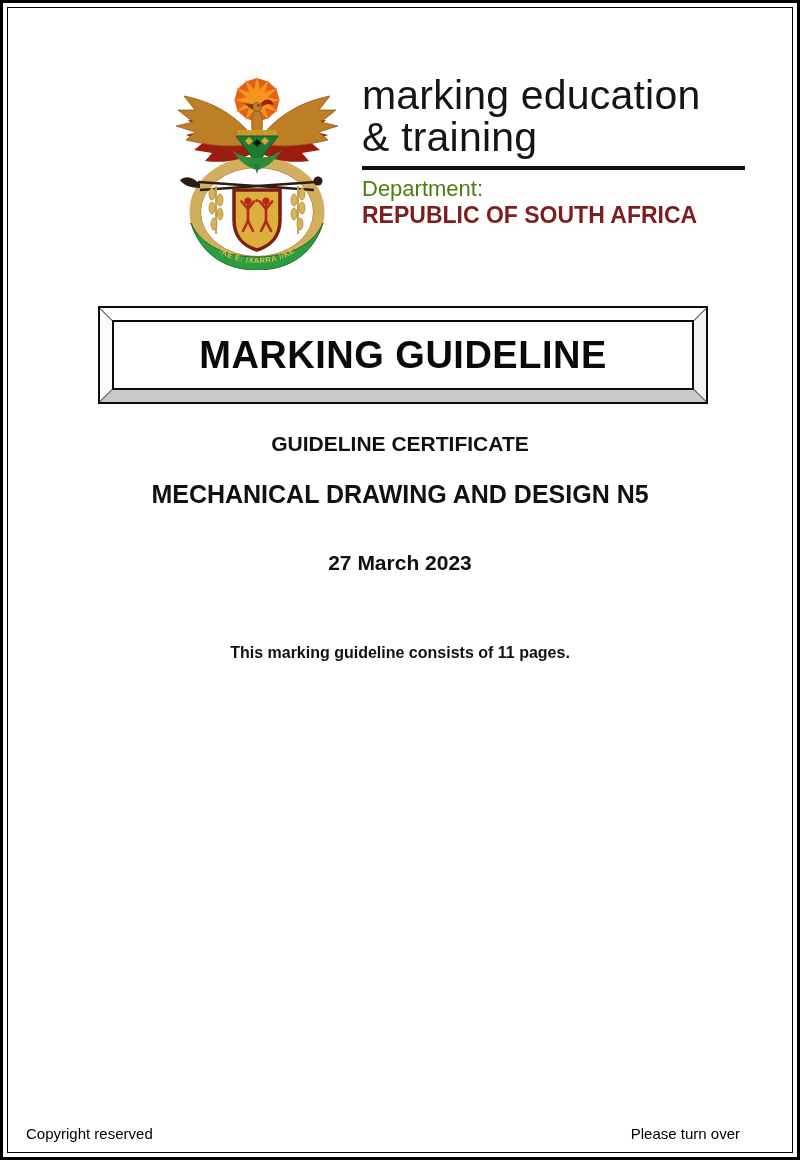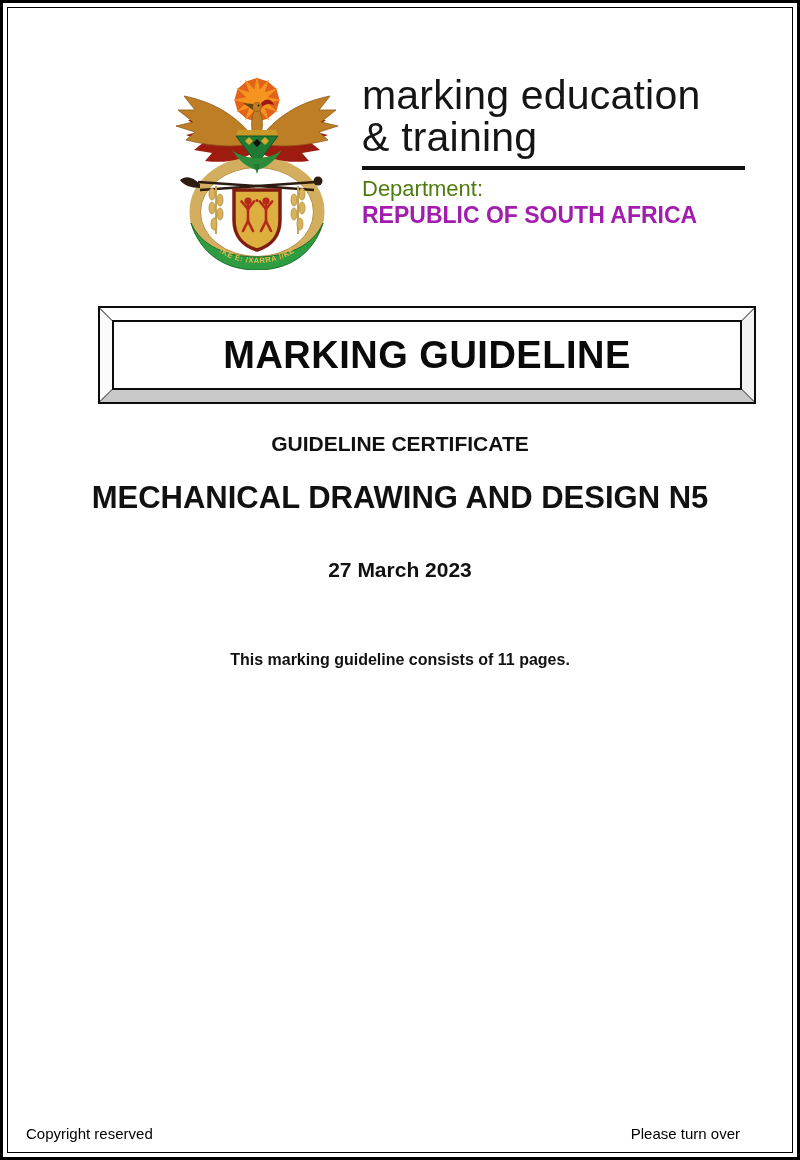--- a/index.html
+++ b/index.html
@@ -14,43 +14,43 @@
     border:1px solid #000; position:relative; overflow:hidden;
   }
 
   
   .header { display:flex; align-items:flex-start; gap:16px; margin:62px 0 0 166px; }
   .arms { width:172px; height:200px; flex:0 0 auto; }
   .brand { padding-top:4px; }
   .wordmark { font-size:41px; line-height:42px; letter-spacing:0.2px; color:#151515; }
   .brand-rule { width:383px; height:4px; background:#101010; margin:8px 0 6px 0; }
   .dept { font-size:22px; line-height:26px; color:#4d7c0f; }
-  .country { font-size:23px; line-height:27px; font-weight:bold; color:#a21caf; }
+  .country { font-size:23px; line-height:27px; font-weight:bold; color:#7f1d1d; }
 
   
-  .box-outer { width:658px; margin:36px 0 0 90px; border:2px solid #0b0b0b; box-sizing:border-box; background:#fff; }
+  .box-outer { width:610px; margin:36px 0 0 90px; border:2px solid #0b0b0b; box-sizing:border-box; background:#fff; }
   .bevel {
     position:relative; border:12px solid;
     border-color:#ffffff #f2f2f2 #c9c9c9 #fbfbfb;
   }
   .bevel .diag { position:absolute; height:1px; background:#3a3a3a; width:17px; }
   .d-tl { top:-12px; left:-12px; transform-origin:0 50%; transform:rotate(45deg); }
   .d-tr { top:-12px; right:-12px; transform-origin:100% 50%; transform:rotate(-45deg); }
   .d-bl { bottom:-12px; left:-12px; transform-origin:0 50%; transform:rotate(-45deg); }
   .d-br { bottom:-12px; right:-12px; transform-origin:100% 50%; transform:rotate(45deg); }
   .box-core {
     border:2px solid #0b0b0b; height:66px; background:#fff;
     display:flex; align-items:center; justify-content:center;
   }
   .box-title { font-size:38px; font-weight:bold; letter-spacing:0.5px; color:#0a0a0a; }
 
   
   .centerblock { text-align:center; }
   .cert   { margin-top:28px; font-size:21px; font-weight:bold; }
-  .subject{ margin-top:24px; font-size:31px; font-weight:bold; }
+  .subject{ margin-top:24px; font-size:25px; font-weight:bold; }
   .date   { margin-top:42px; font-size:21px; font-weight:bold; }
   .note   { margin-top:69px; font-size:16px; font-weight:bold; }
 
   
   .footer {
     position:absolute; left:18px; right:52px; bottom:10px;
     display:flex; justify-content:space-between;
     font-size:15px; color:#000000;
   }
 </style>

